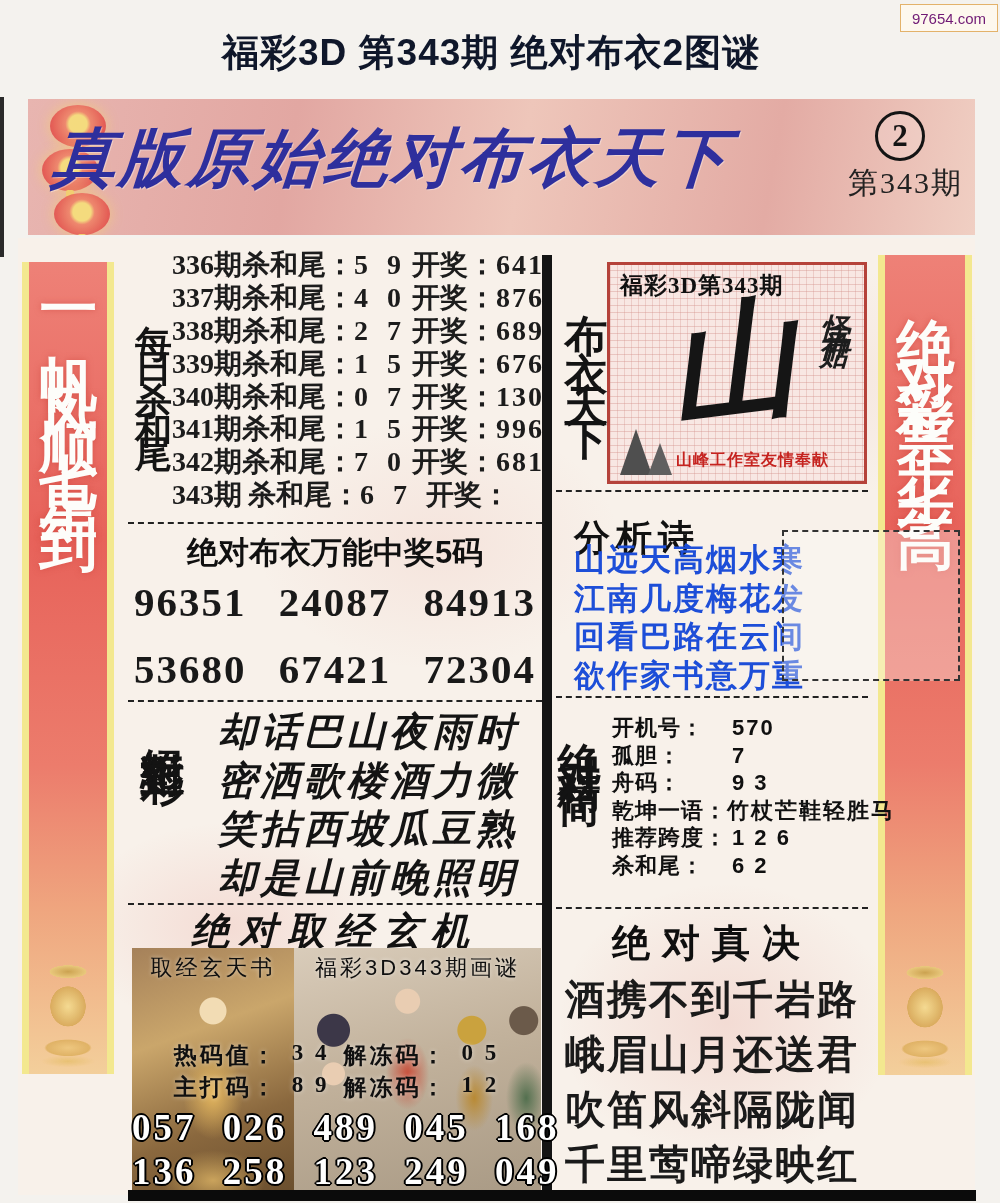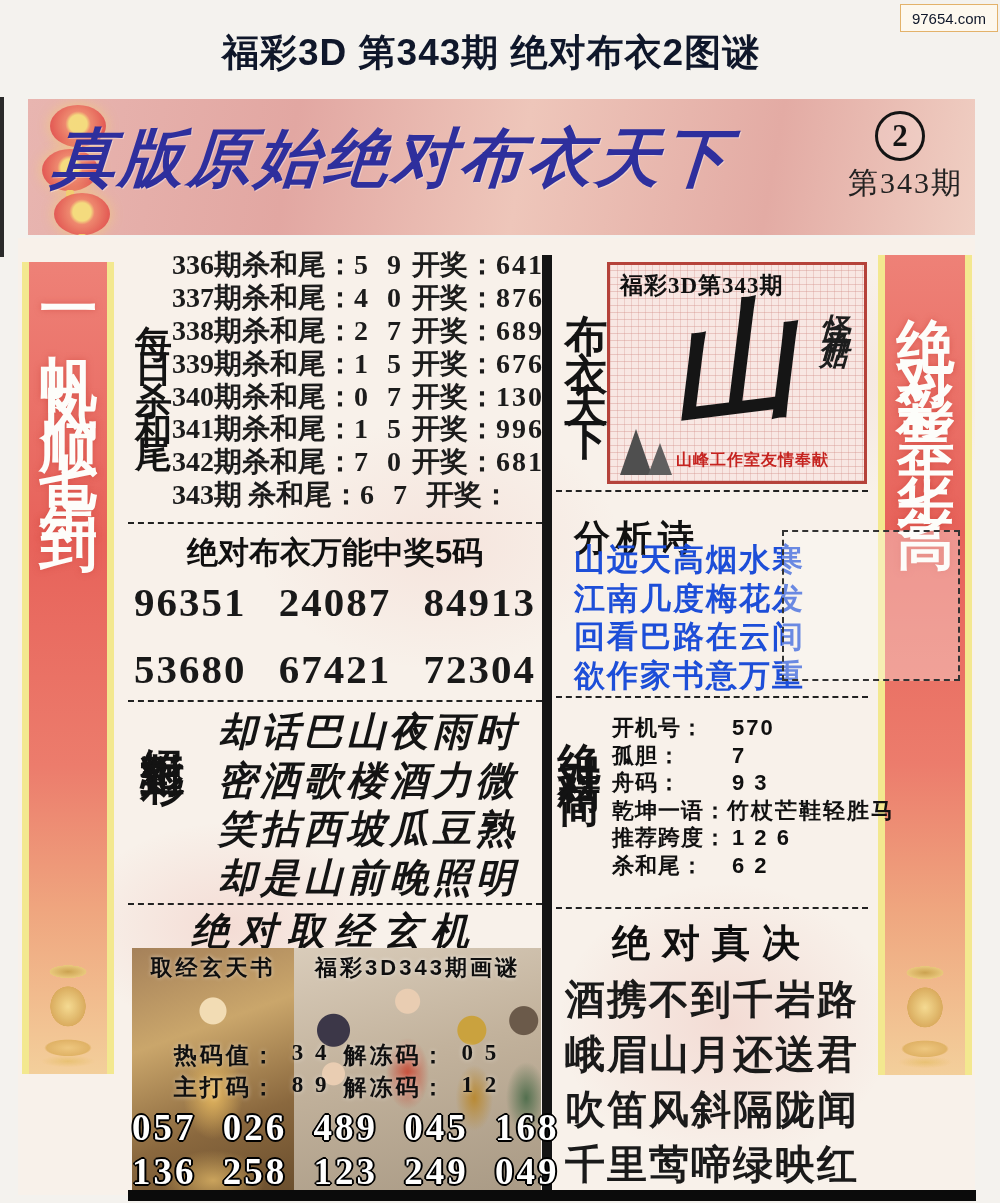--- a/index.html
+++ b/index.html
@@ -4,21 +4,21 @@
 <style>
   html,body{margin:0;padding:0;}
   .page{position:relative;width:1000px;height:1203px;background:#f4f2ee;overflow:hidden;
         font-family:"Liberation Serif",serif;color:#1a1a1a;}
   .abs{position:absolute;}
 
   
   .page-title{left:222px;top:28px;font-family:"Liberation Sans",sans-serif;
               font-weight:bold;font-size:37px;letter-spacing:1px;color:#0f172a;white-space:nowrap;}
   .watermark{right:2px;top:4px;width:96px;height:26px;border:1px solid #e3b26a;background:#fdf8ee;
-             color:#0f172a;font-family:"Liberation Sans",sans-serif;font-size:15px;
+             color:#701a75;font-family:"Liberation Sans",sans-serif;font-size:15px;
              display:flex;align-items:center;justify-content:center;}
   .edge-artifact{left:0;top:97px;width:4px;height:160px;background:#2a2a2a;}
 
   
   .banner{left:28px;top:99px;width:947px;height:136px;overflow:hidden;
           background:linear-gradient(100deg,#e8b5b0,#e2a7a2 28%,#eec6ba 52%,#e3aba4 78%,#f0cfc3);}
   .lantern{position:absolute;width:56px;height:42px;border-radius:50%;
            background:radial-gradient(circle at 50% 45%,#f6e07a 0 9px,#ef8468 35%,#e4564e 72%,#d24840);
            box-shadow:0 0 14px rgba(243,206,120,.85);opacity:.9;}
   .lantern::after{content:"";position:absolute;left:24px;bottom:-7px;width:8px;height:8px;background:#f2d36a;border-radius:2px;}
@@ -105,21 +105,21 @@
         radial-gradient(circle at 16% 34%,#3c3748 0 16px,rgba(0,0,0,0) 17px),
         radial-gradient(circle at 16% 52%,#e9cdb2 0 11px,rgba(0,0,0,0) 12px),
         radial-gradient(circle at 46% 22%,#e9cdb2 0 12px,rgba(0,0,0,0) 13px),
         radial-gradient(ellipse 30px 50px at 46% 52%,#c8503c,rgba(0,0,0,0) 72%),
         radial-gradient(circle at 72% 34%,#caa23e 0 14px,rgba(0,0,0,0) 15px),
         radial-gradient(ellipse 26px 46px at 73% 62%,#b98a34,rgba(0,0,0,0) 72%),
         radial-gradient(circle at 93% 30%,#6b5a4a 0 14px,rgba(0,0,0,0) 15px),
         radial-gradient(ellipse 28px 50px at 94% 62%,#53704f,rgba(0,0,0,0) 72%),
         linear-gradient(165deg,#d9ccba,#c2b29c 45%,#a99a85);}
   .photo-cap{position:absolute;top:5px;width:100%;text-align:center;
-             font-family:"Liberation Sans",sans-serif;font-weight:bold;font-size:22px;
+             font-family:"Liberation Sans",sans-serif;font-weight:normal;font-size:22px;
              letter-spacing:3px;color:#0f0f0f;text-shadow:0 0 4px rgba(255,255,255,.6);}
   .stat-row{position:absolute;width:100%;display:flex;justify-content:center;gap:14px;
             font-size:23px;font-weight:bold;letter-spacing:3px;color:#101010;white-space:nowrap;
             text-shadow:0 0 5px rgba(255,255,255,.5);}
   .outline-num{position:absolute;width:100%;text-align:center;font-size:37px;font-weight:bold;
                word-spacing:14px;letter-spacing:3px;color:#ffffff;white-space:nowrap;
                text-shadow:-2px 0 #000,2px 0 #000,0 -2px #000,0 2px #000,
                            -1px -1px #000,1px 1px #000,-1px 1px #000,1px -1px #000;}
 
   

